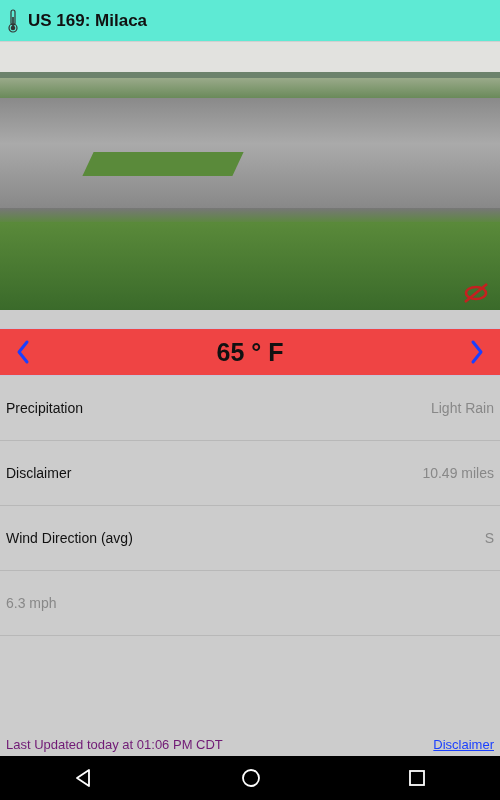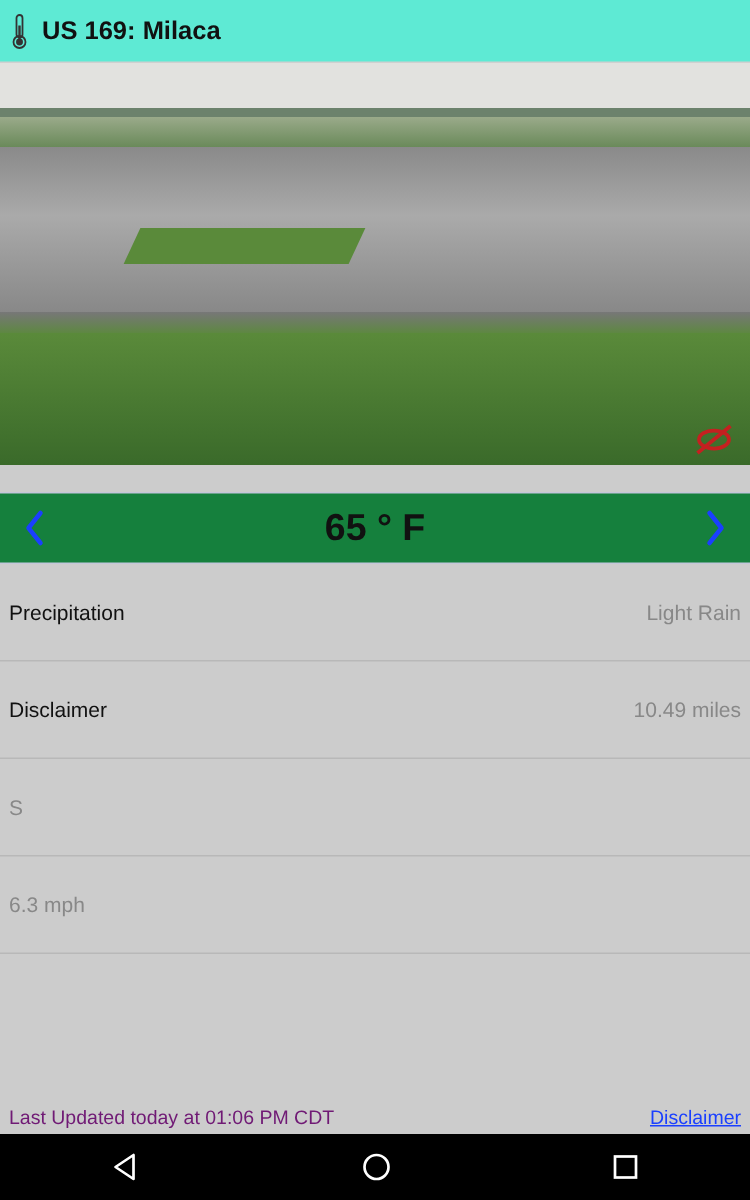--- a/index.html
+++ b/index.html
@@ -99,21 +99,21 @@
       right: 10px;
       width: 28px;
       height: 22px;
     }
     .divider-gap {
       height: 18px;
       background: #cccccc;
     }
     .temp-bar {
       height: 48px;
-      background: #15803d;
+      background: #ef4444;
       display: flex;
       align-items: center;
       padding: 0 14px;
       border-top: 1px solid #c4c6da;
       border-bottom: 1px solid #c4c6da;
     }
     .chevron {
       width: 18px;
       height: 28px;
       cursor: pointer;
@@ -215,20 +215,21 @@
 <div class="data-rows">
   <div class="row">
     <span class="row-label">Precipitation</span>
     <span class="row-value">Light Rain</span>
   </div>
   <div class="row">
     <span class="row-label">Disclaimer</span>
     <span class="row-value">10.49  miles</span>
   </div>
   <div class="row">
+    <span class="row-label">Wind Direction (avg)</span>
     <span class="row-value">S</span>
   </div>
   <div class="row">
     <span class="row-value">6.3  mph</span>
   </div>
 </div>
 
 <div class="footer">
   <span class="updated">Last Updated today at 01:06 PM CDT</span>
   <span class="disclaimer">Disclaimer</span>

